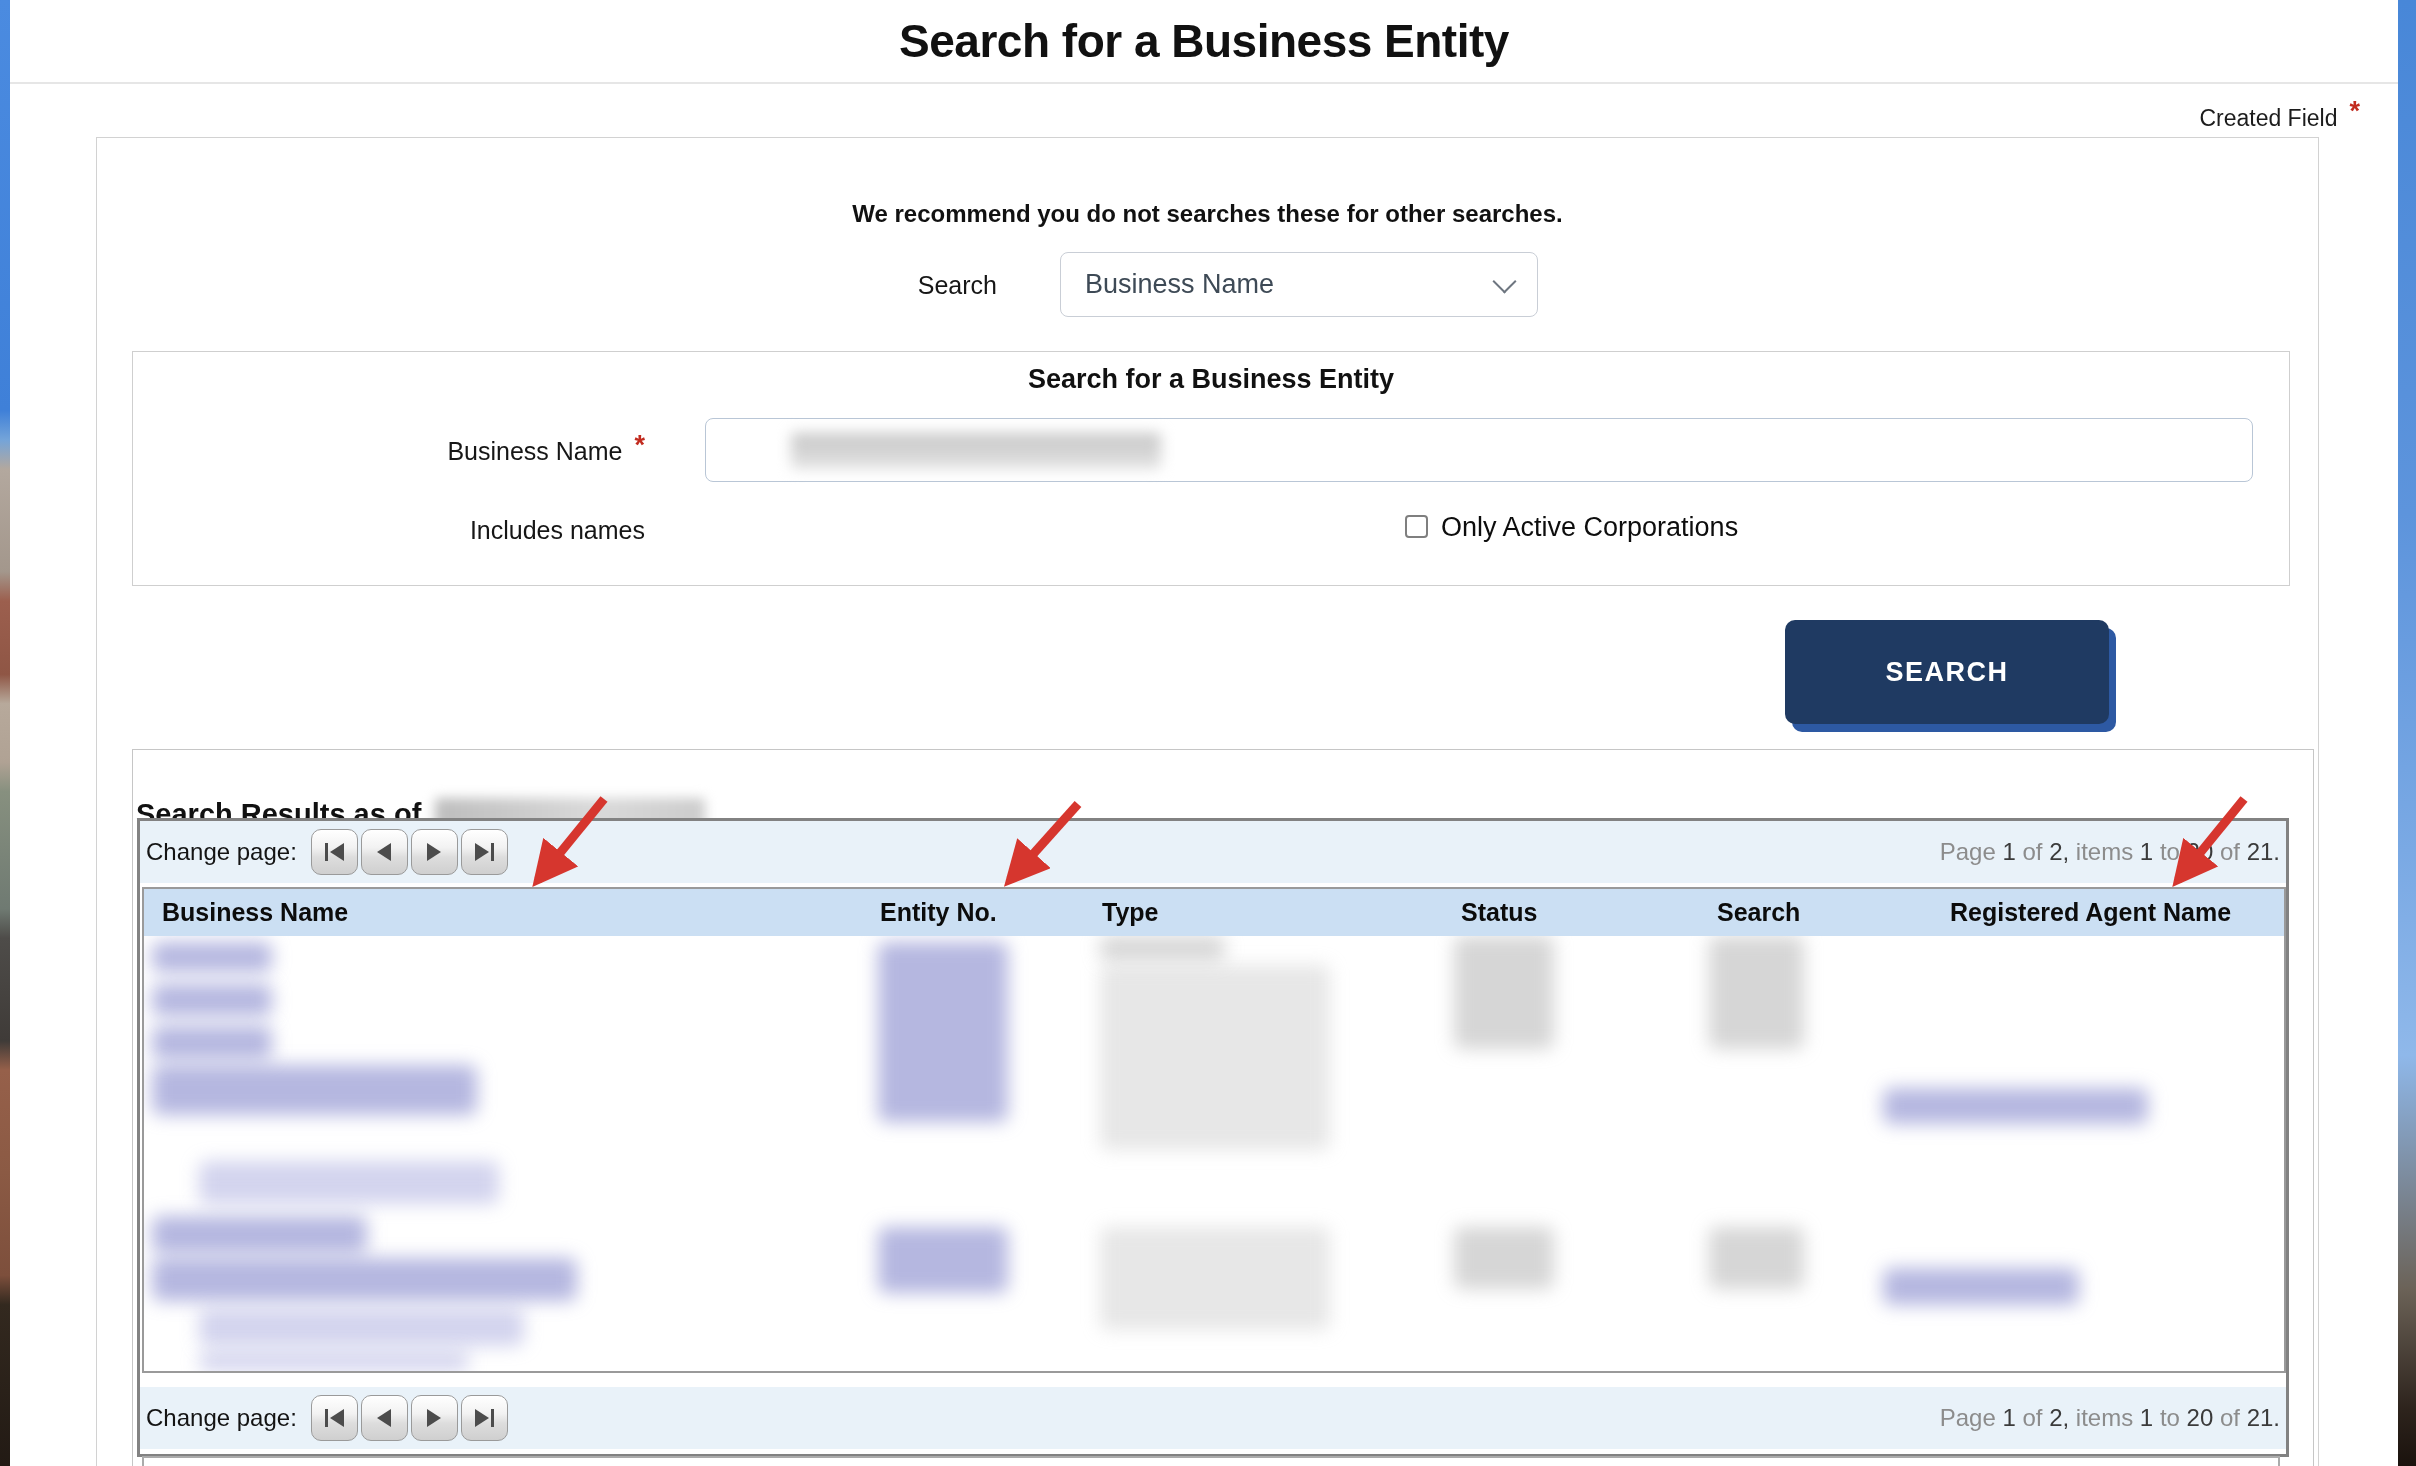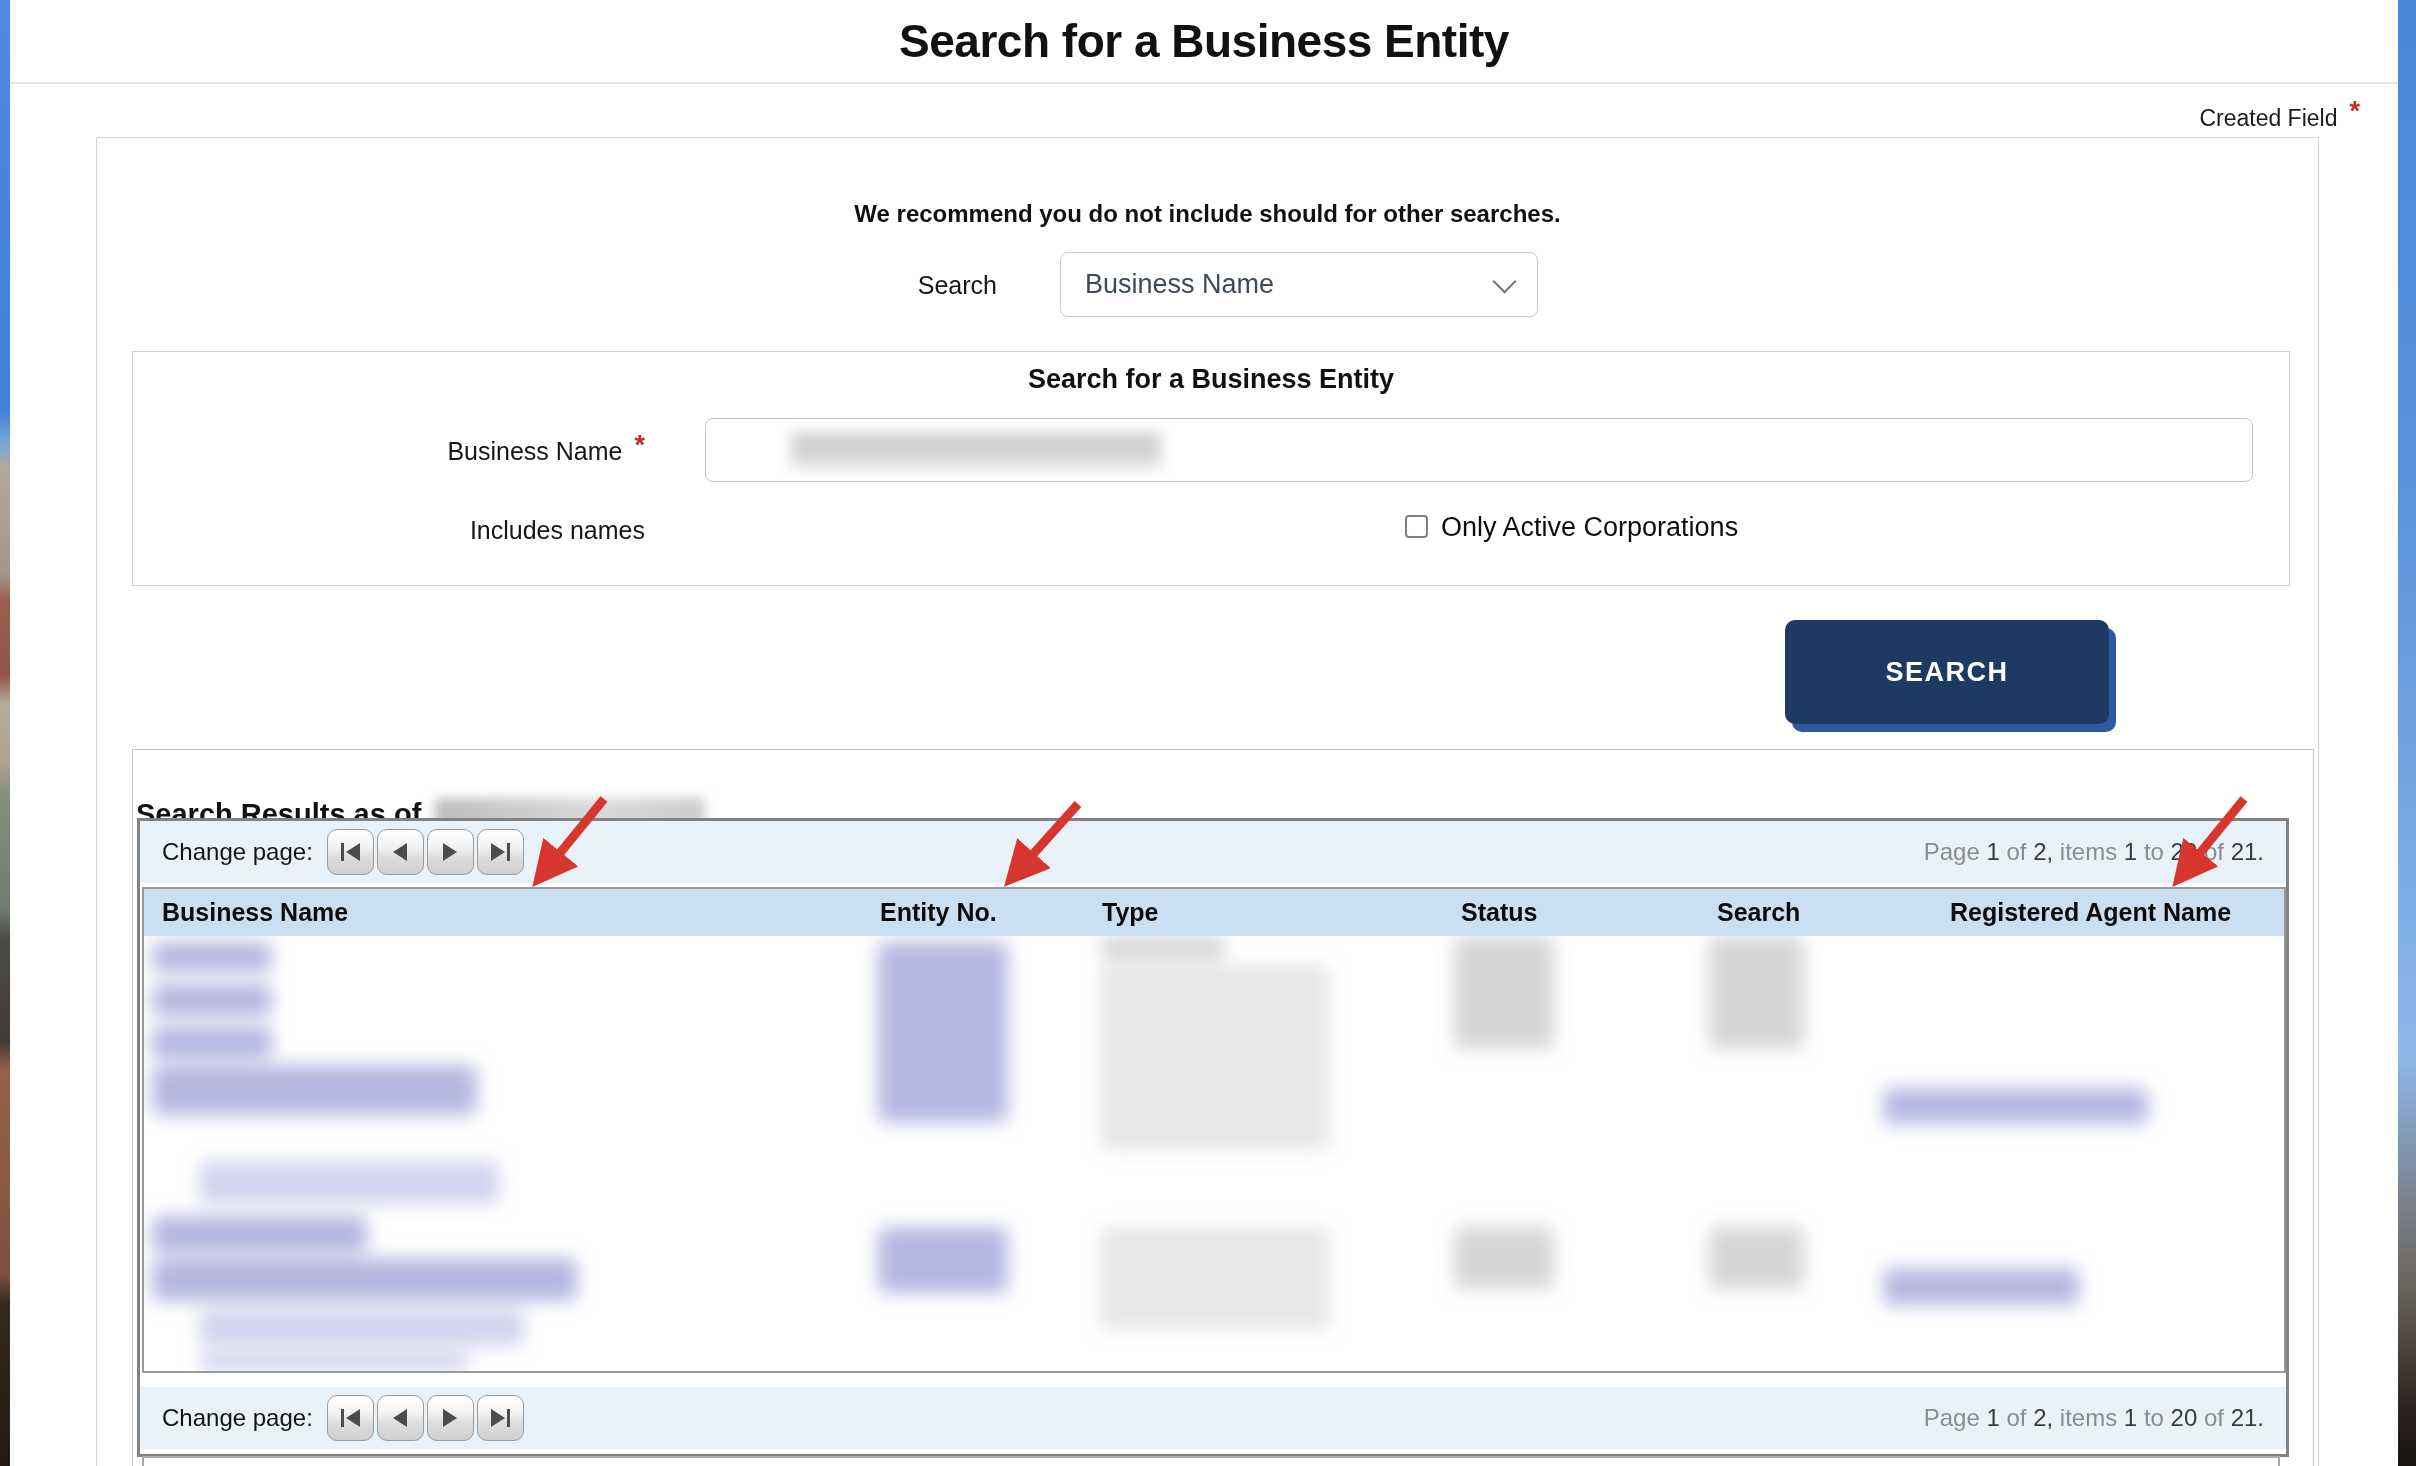--- a/index.html
+++ b/index.html
@@ -58,21 +58,21 @@
     box-shadow:7px 8px 0 0 #2d59a3;display:flex;align-items:center;justify-content:center;cursor:pointer;}
   #search-button span{color:#fff;font-weight:bold;font-size:27px;letter-spacing:1.5px;}
 
   
   #results-wrapper{left:35px;top:611px;width:2180px;height:718px;border:1px solid #c6c6c6;border-bottom:none;background:#fff;}
   #results-heading{left:3px;top:26px;font-size:29px;font-weight:bold;white-space:nowrap;margin-top:22px;}
   #results-heading .redacted{display:inline-block;width:270px;height:34px;vertical-align:-8px;margin-left:14px;
     border-radius:4px;background:linear-gradient(90deg,#bdbdbd,#d9d9d9 60%,#cccccc);filter:blur(6px);}
 
   #results-container{left:4px;top:68px;width:2146px;height:633px;border:3px solid #828282;background:#fff;}
-  .pager{left:0;width:100%;height:62px;background:#e9f2f9;display:flex;align-items:center;box-sizing:border-box;padding:0 22px;}
+  .pager{left:0;width:100%;height:62px;background:#e9f2f9;display:flex;align-items:center;box-sizing:border-box;padding:0 6px;}
   #pager-top{top:0;}
   #pager-bottom{top:566px;}
   .change-page-label{font-size:24px;color:#141414;margin-right:14px;}
   .pager-btn{width:45px;height:44px;margin-right:3px;border:1px solid #9a9a9a;border-radius:10px;
     background:linear-gradient(180deg,#ffffff 0%,#f2f2f2 40%,#dddddd 62%,#cfcfcf 100%);
     box-shadow:inset 0 1px 0 #fff;display:flex;align-items:center;justify-content:center;cursor:pointer;}
   .tri-r{width:0;height:0;border-left:14px solid #4c4c4c;border-top:9px solid transparent;border-bottom:9px solid transparent;}
   .tri-l{width:0;height:0;border-right:14px solid #4c4c4c;border-top:9px solid transparent;border-bottom:9px solid transparent;}
   .vbar{width:3px;height:18px;background:#4c4c4c;}
   .gap1{width:2px;}
@@ -104,21 +104,21 @@
 <div class="abs" id="top-header">
   <div id="page-title">Search for a Business Entity</div>
 </div>
 
 <div class="abs" id="required-field">
   <span>Created Field</span><span class="req-star">*</span>
 </div>
 
 <div class="abs" id="outer-wrapper">
 
-  <div class="abs instr" id="instr2">We recommend you do not include should for other searches.</div>
+  <div class="abs instr" id="instr2">We recommend you do not searches these for other searches.</div>
 
   <div class="abs" id="search-type-label">Search</div>
   <div class="abs select-box" id="search-type-select">
     <span>Business Name</span>
     <span class="chevron"></span>
   </div>
 
   <div class="abs" id="inner-box">
     <div class="abs" id="inner-title">Search for a Business Entity</div>
 

